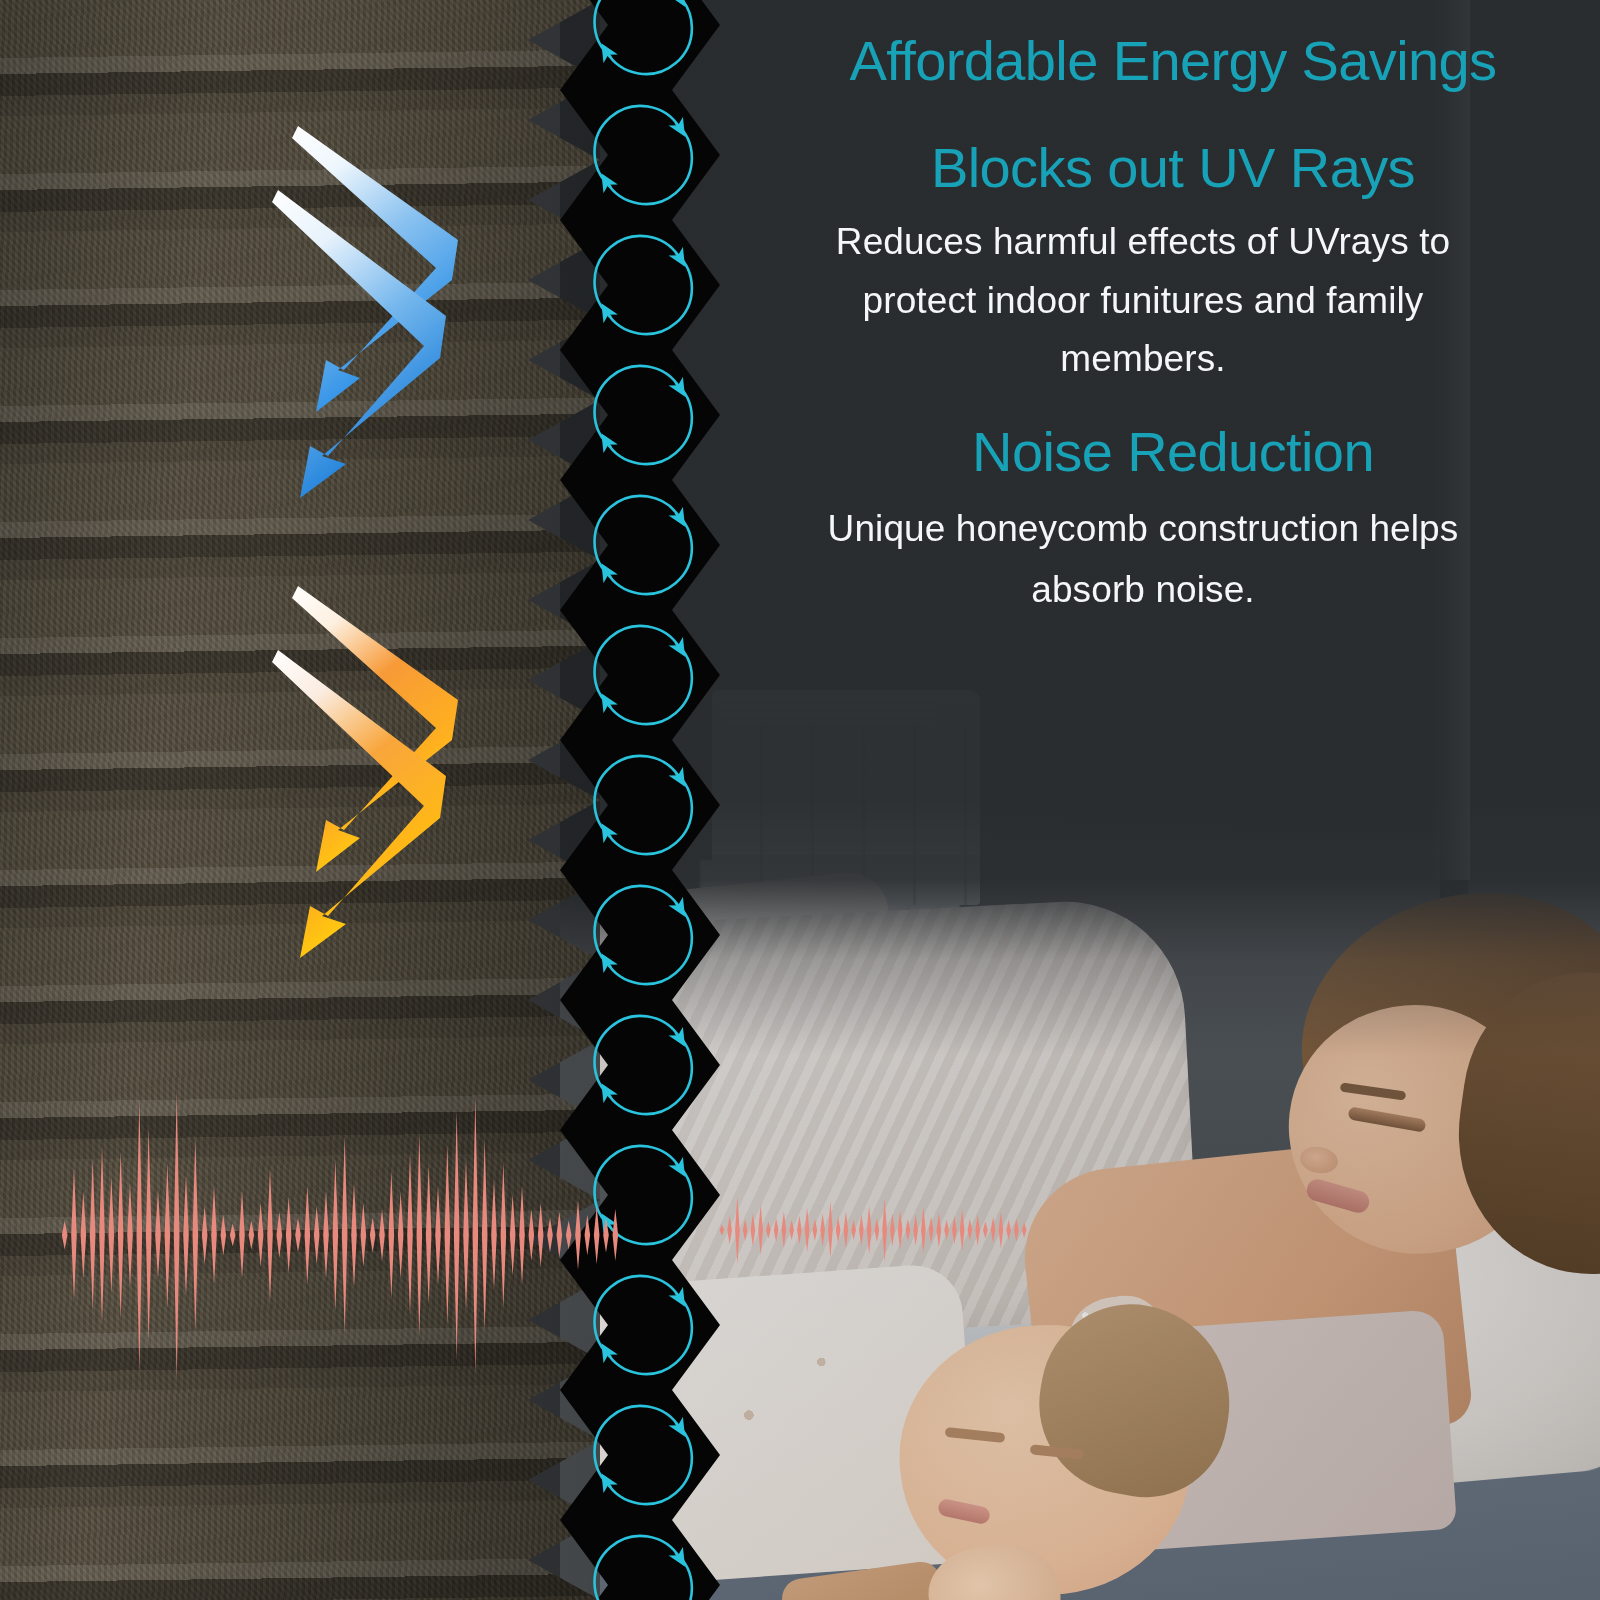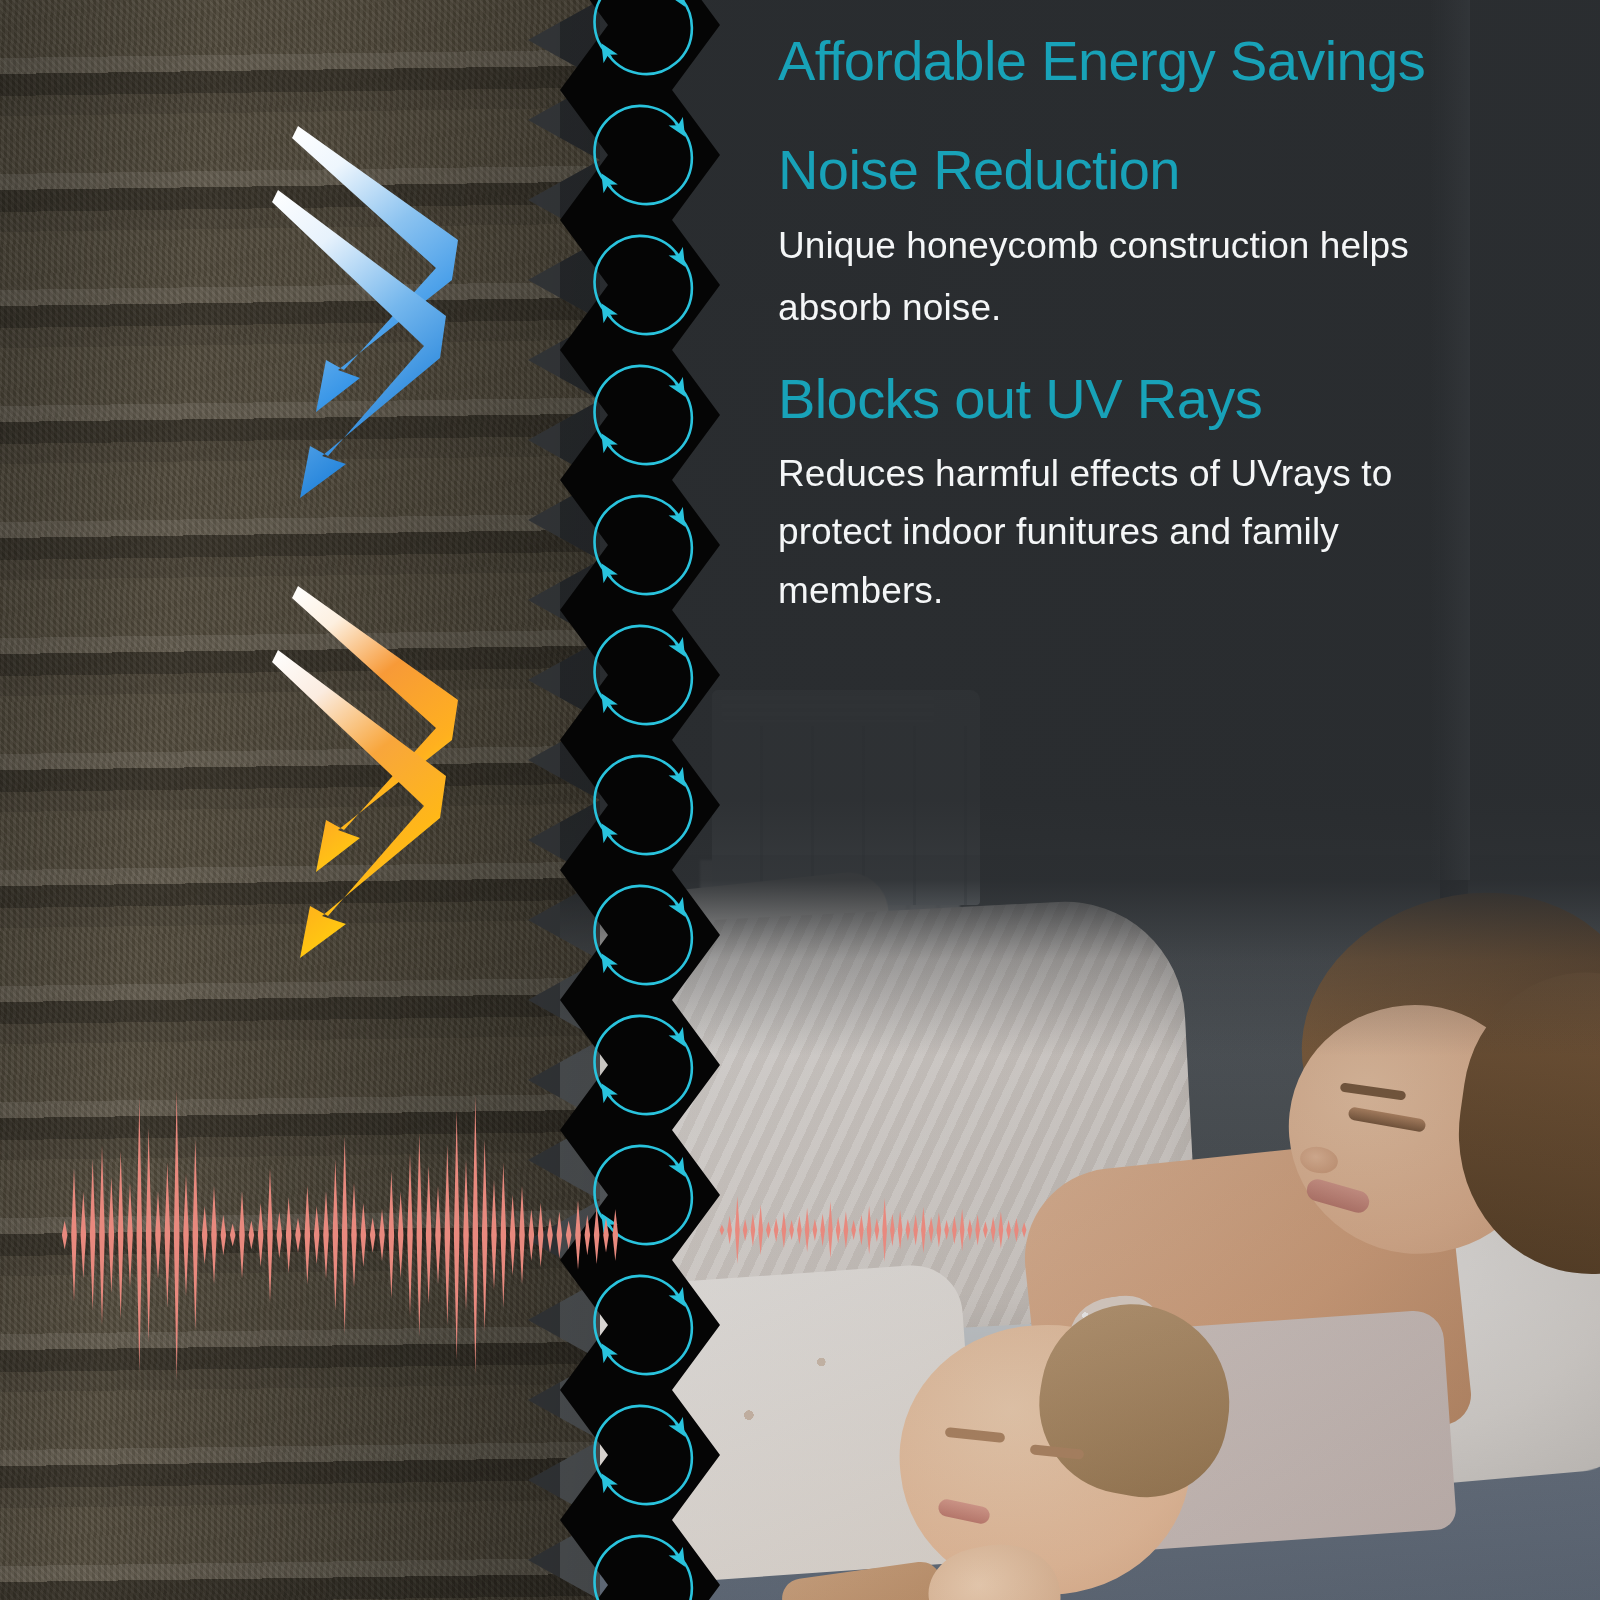--- a/index.html
+++ b/index.html
@@ -2,20 +2,21 @@
 <html><head>
 <meta charset="utf-8">
 <title>Cellular Shade Feature Infographic</title>
 <style>
   html,body{margin:0;padding:0;background:#15171a;}
   *{box-sizing:border-box;}
   .stage{
     position:relative;width:1600px;height:1600px;overflow:hidden;
     font-family:"Liberation Sans","DejaVu Sans",sans-serif;
     background:#3a3d40;
+    text-align:center;
   }
 
   
   .room{position:absolute;inset:0;z-index:1;}
   .wall-main{
     position:absolute;left:560px;top:0;width:1040px;height:1600px;
     background:
       linear-gradient(100deg,#55595c 0%,#5a5e61 35%,#4f5356 70%,#484c50 100%);
   }
   .wall-right-panel{
@@ -546,25 +547,25 @@
         <path d="M306.125,47.3 L308.45,55 L306.125,62.7 L303.8,55 Z" fill="#e8897e"></path>
       </g>
   </svg>
 
   <div class="content">
 
     <section class="feature f1">
       <h2 class="f-title">Affordable Energy Savings</h2>
     </section>
 
+    <section class="feature f3">
+      <h2 class="f-title">Blocks out UV Rays</h2>
+      <p class="f-body tight">Reduces harmful effects of UVrays to protect indoor funitures and family members.</p>
+    </section>
+
     <section class="feature f2">
       <h2 class="f-title">Noise Reduction</h2>
       <p class="f-body">Unique honeycomb construction helps absorb noise.</p>
     </section>
 
-    <section class="feature f3">
-      <h2 class="f-title">Blocks out UV Rays</h2>
-      <p class="f-body tight">Reduces harmful effects of UVrays to protect indoor funitures and family members.</p>
-    </section>
-
   </div>
 
 </div>
 
 </body></html>

